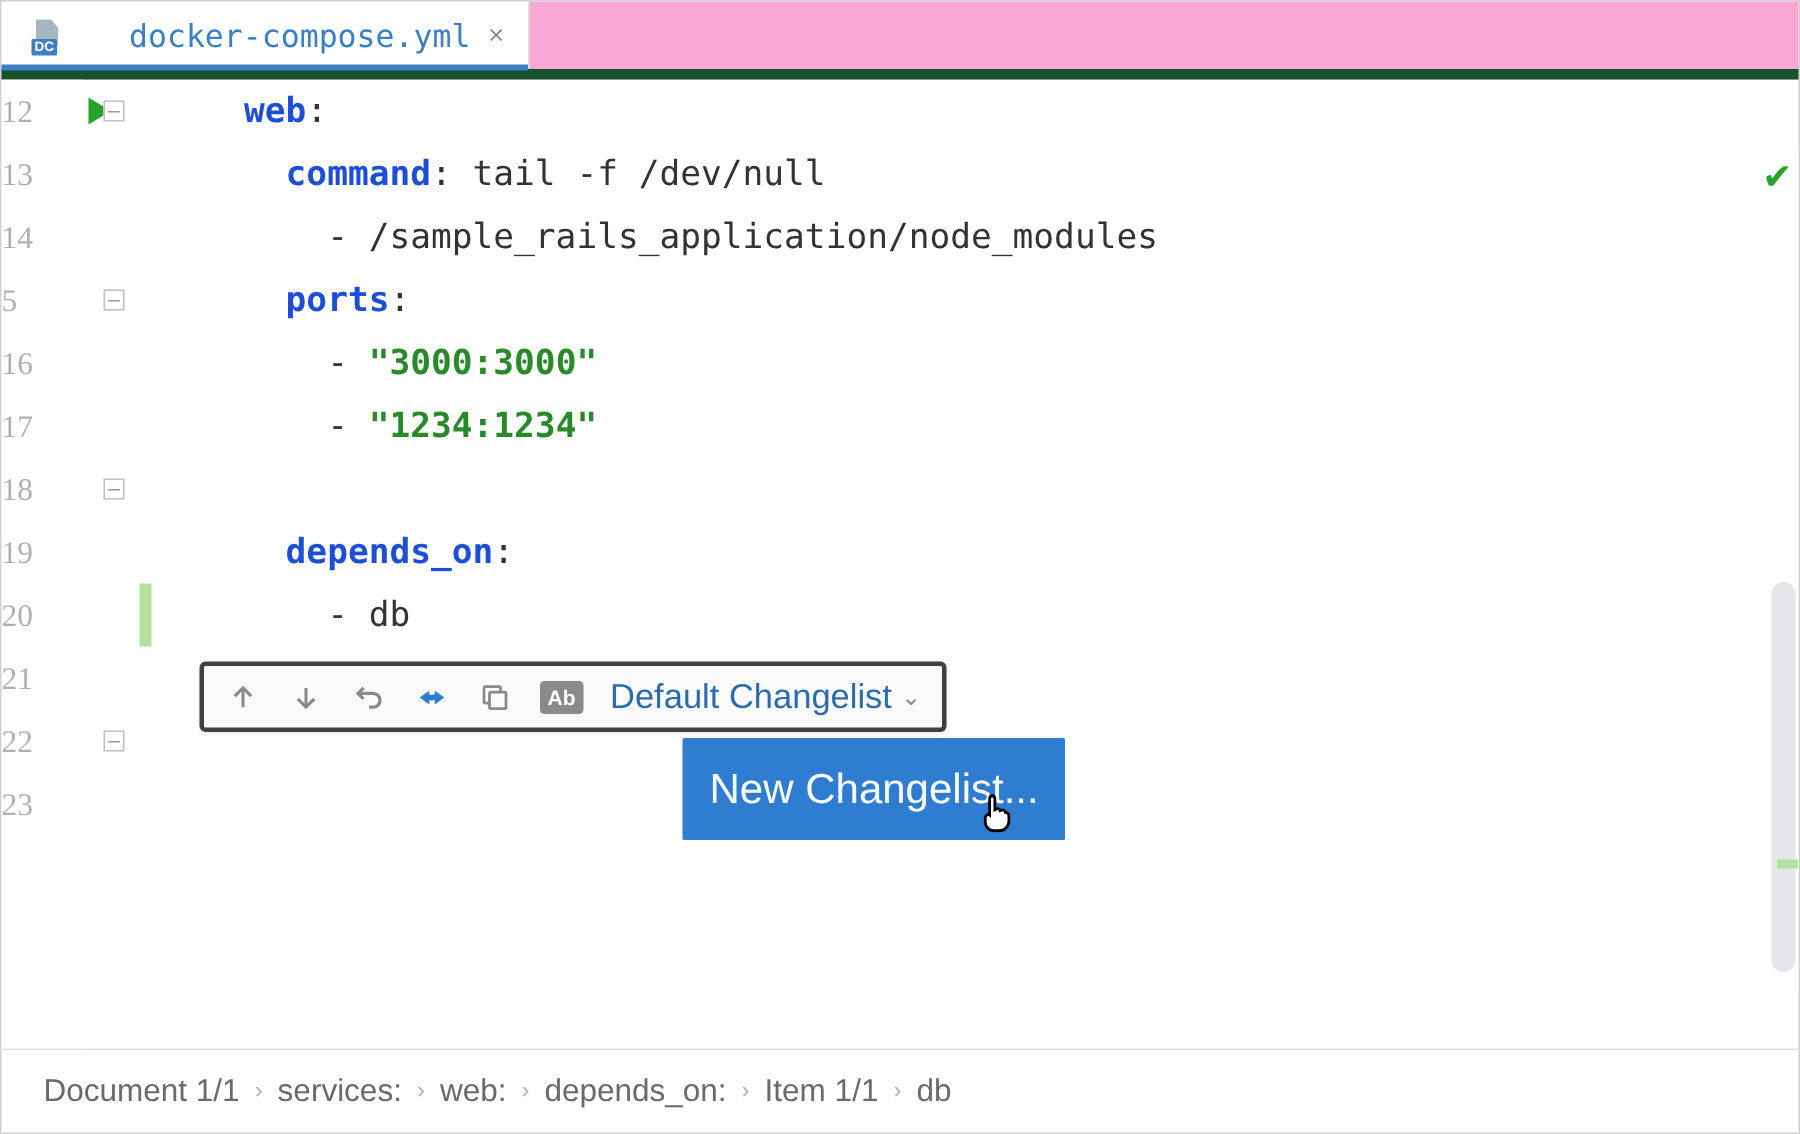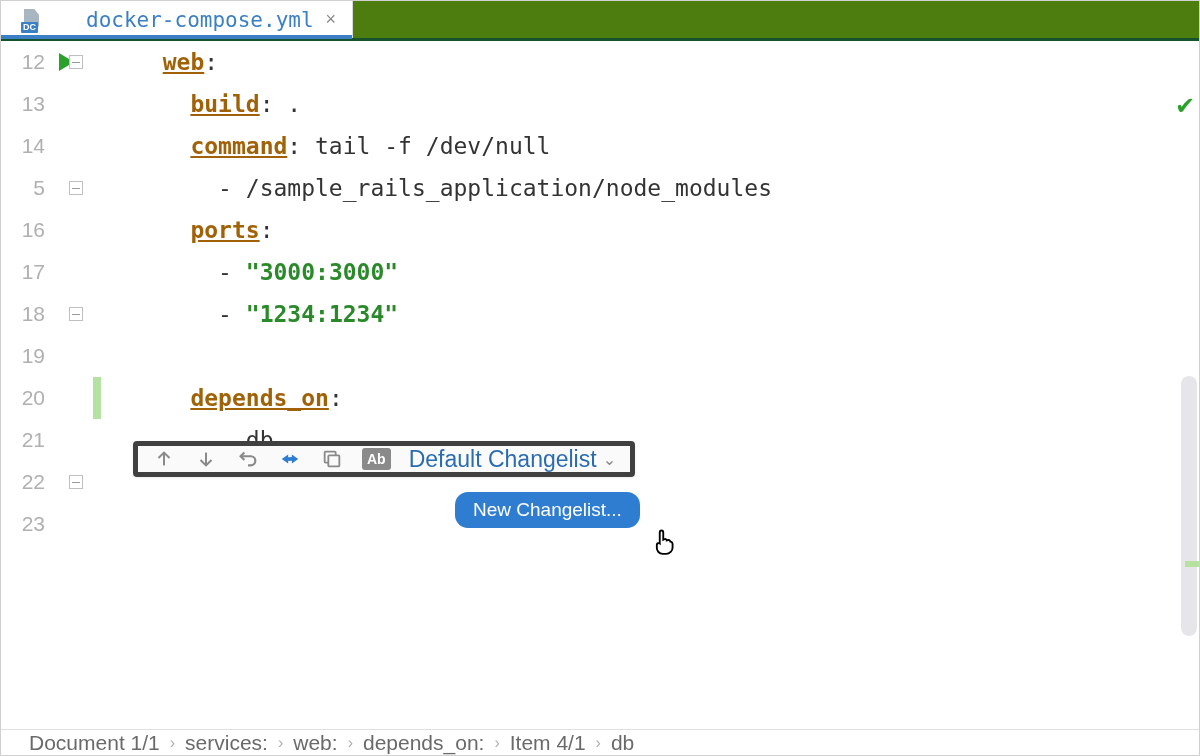--- a/index.html
+++ b/index.html
@@ -1,65 +1,65 @@
 <!DOCTYPE html>
 <html><head>
 <meta charset="utf-8">
 <style>
   * { box-sizing: border-box; margin: 0; padding: 0; }
   html, body { width: 1200px; height: 756px; overflow: hidden; font-family: -apple-system, BlinkMacSystemFont, "Segoe UI", sans-serif; background: #fff; }
   .window { width: 1200px; height: 756px; border: 1px solid #d0d0d0; display: flex; flex-direction: column; background: #fff; position: relative; }
 
   
-  .tab-bar { height: 40px; background: #4d7c0f; border-bottom: 3px solid #14532d; display: flex; align-items: stretch; }
+  .tab-bar { height: 52px; background: #f9a8d4; border-bottom: 7px solid #14532d; display: flex; align-items: stretch; }
   .tab { display: flex; align-items: center; padding: 0 16px 0 20px; background: #fff; border-right: 1px solid #d9d9d9; position: relative; gap: 12px; }
   .tab::after { content: ""; position: absolute; left: 0; right: 0; bottom: -1px; height: 4px; background: #3b7fc4; }
   .tab-name { color: #3b7fc4; font-family: "Menlo", "Consolas", monospace; font-size: 21px; margin-left: 31px; }
   .tab-icon { width: 22px; height: 22px; position: relative; }
   .tab-icon .doc { position: absolute; left: 3px; top: 0; width: 15px; height: 18px; background: #a8b6c2; clip-path: polygon(0 0, 65% 0, 100% 35%, 100% 100%, 0 100%); }
   .tab-icon .dc { position: absolute; left: 0; bottom: -2px; background: #3b7fc4; color: #fff; font-size: 9px; font-weight: bold; padding: 1px 2px; border-radius: 1px; line-height: 1; }
   .tab-close { color: #8a8a8a; font-size: 18px; cursor: default; }
 
   
   .editor { flex: 1; display: flex; position: relative; overflow: hidden; }
-  .gutter { width: 54px; background: #fff; border-right: 0; text-align: right; padding-right: 10px; font-family: Liberation Sans, sans-serif; font-size: 21px; color: #b0b0b0; }
+  .gutter { width: 54px; background: #fff; border-right: 0; text-align: left; padding-right: 10px; font-family: Liberation Serif, serif; font-size: 21px; color: #b0b0b0; }
   .gutter-line { height: 42px; line-height: 42px; position: relative; }
   .run-glyph { position: absolute; left: 58px; top: 12px; width: 0; height: 0; border-left: 15px solid #2aa12a; border-top: 9px solid transparent; border-bottom: 9px solid transparent; }
   .change-bar { position: absolute; left: 92px; top: 0; bottom: 0; width: 8px; background: #b6e2a1; }
   .fold-col { width: 40px; position: relative; }
   .fold { position: absolute; left: 14px; width: 14px; height: 14px; border: 1px solid #bfbfbf; background: #fff; }
   .fold::before { content: ""; position: absolute; left: 2px; right: 2px; top: 50%; height: 1px; background: #9a9a9a; }
 
   .code { flex: 1; font-family: "Menlo","Consolas",monospace; font-size: 23px; position: relative; padding-left: 40px; }
   .code-line { height: 42px; line-height: 42px; white-space: pre; position: relative; }
   .hl { background: #fffbe6; position: absolute; left: 0; right: 0; height: 42px; z-index: -1; }
-  .k { color: #a16207; font-weight: 600; text-decoration: underline; }
+  .k { color: #1d4ed8; font-weight: 600; }
   .s { color: #2a8a2a; font-weight: 600; }
   .p { color: #333; }
 
   
-  .popup { position: absolute; left: 132px; top: 440px; height: 36px; border: 5px solid #404040; background: #fafafa; border-radius: 4px; display: flex; align-items: center; padding: 0 14px; gap: 18px; box-shadow: 0 1px 3px rgba(0,0,0,0.08); z-index: 5; }
+  .popup { position: absolute; left: 132px; top: 440px; height: 47px; border: 3px solid #404040; background: #fafafa; border-radius: 4px; display: flex; align-items: center; padding: 0 14px; gap: 18px; box-shadow: 0 1px 3px rgba(0,0,0,0.08); z-index: 5; }
   .tool-btn { width: 24px; height: 24px; display: flex; align-items: center; justify-content: center; color: #8a8a8a; }
   .tool-btn svg { width: 22px; height: 22px; }
   .ab-chip { background: #8a8a8a; color: #fff; font-size: 14px; font-weight: 600; padding: 3px 5px; border-radius: 3px; }
   .dropdown { color: #2b6cb0; font-size: 23px; display: flex; align-items: center; gap: 6px; }
   .dropdown .chev { font-size: 16px; color: #8a8a8a; }
 
-  .menu { position: absolute; left: 454px; top: 491px; background: #2f7dd1; color: #fff; font-size: 19px; padding: 7px 18px; z-index: 6; border-radius: 13px; }
+  .menu { position: absolute; left: 454px; top: 491px; background: #2f7dd1; color: #fff; font-size: 28px; padding: 18px 18px; z-index: 6; border-radius: 1px; }
   .cursor-hand { position: absolute; left: 650px; top: 526px; z-index: 7; font-size: 26px; color: #000; }
   .cursor-hand svg { width: 28px; height: 28px; }
 
   
   .right-strip { position: absolute; right: 0; top: 45px; bottom: 38px; width: 22px; background: #fff; }
   .ok-check { position: absolute; right: 4px; top: 6px; color: #2aa12a; font-size: 24px; }
   .warn-dash { position: absolute; right: 0; top: 475px; width: 14px; height: 6px; background: #b6e2a1; }
   .scroll-thumb { position: absolute; right: 2px; top: 290px; width: 16px; height: 260px; background: #e6e6ea; border-radius: 8px; }
 
   
-  .breadcrumbs { height: 26px; border-top: 1px solid #e0e0e0; display: flex; align-items: center; padding: 0 28px; gap: 10px; font-size: 21px; color: #6a6a6a; font-family: -apple-system, sans-serif; }
+  .breadcrumbs { height: 56px; border-top: 1px solid #e0e0e0; display: flex; align-items: center; padding: 0 28px; gap: 10px; font-size: 21px; color: #6a6a6a; font-family: -apple-system, sans-serif; }
   .breadcrumbs .sep { color: #b0b0b0; font-size: 16px; }
 </style>
 </head>
 <body>
 
 <div class="window">
 
   <div class="tab-bar">
     <div class="tab">
       <span class="tab-icon">
@@ -87,21 +87,20 @@
         <div class="gutter-line">23</div>
       </div>
     <div class="fold-col" id="foldcol">
         <div class="fold" style="top: 14px;"></div>
         <div class="fold" style="top: 140px;"></div>
         <div class="fold" style="top: 266px;"></div>
         <div class="fold" style="top: 434px;"></div>
       </div>
     <div class="code" id="code">
         <div class="code-line">  <span class="k">web</span><span class="p">:</span></div>
-        <div class="code-line">    <span class="k">build</span><span class="p">: .</span></div>
         <div class="code-line">    <span class="k">command</span><span class="p">: tail -f /dev/null</span></div>
         <div class="code-line">      <span class="p">- /sample_rails_application/node_modules</span></div>
         <div class="code-line">    <span class="k">ports</span><span class="p">:</span></div>
         <div class="code-line">      <span class="p">- </span><span class="s">"3000:3000"</span></div>
         <div class="code-line">      <span class="p">- </span><span class="s">"1234:1234"</span></div>
         <div class="code-line">      </div>
         <div class="code-line">    <span class="k">depends_on</span><span class="p">:</span></div>
         <div class="hl" style="top: 462px; left: -140px;"></div>
         <div class="code-line">      <span class="p">- db</span></div>
       </div>
@@ -160,17 +159,17 @@
 
   <div class="breadcrumbs" id="crumbs">
       <span>Document 1/1</span>
       <span class="sep">›</span>
       <span>services:</span>
       <span class="sep">›</span>
       <span>web:</span>
       <span class="sep">›</span>
       <span>depends_on:</span>
       <span class="sep">›</span>
-      <span>Item 4/1</span>
+      <span>Item 1/1</span>
       <span class="sep">›</span>
       <span>db</span>
     </div>
 </div>
 
 </body></html>

